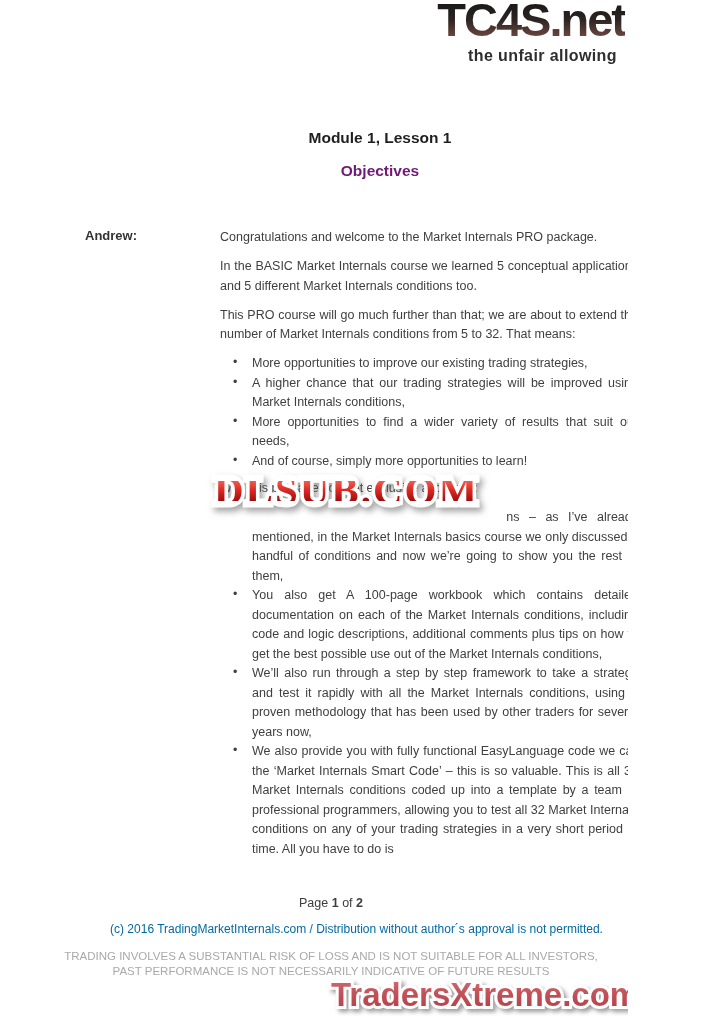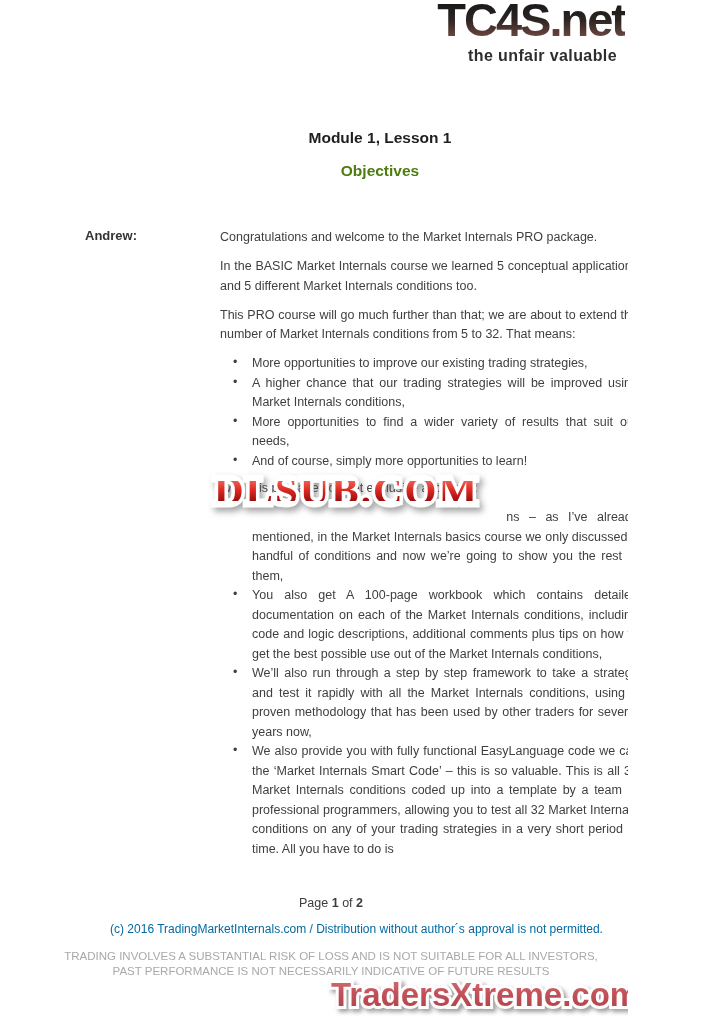--- a/index.html
+++ b/index.html
@@ -20,21 +20,21 @@
   .logo-row { display:flex; align-items:flex-start; }
   .logo-icon { width:48px; height:48px; display:block; }
   .logo-text { margin-left:7px; padding-top:3px; }
   .logo-market { color:#2aa0b0; font-weight:bold; font-size:24px; line-height:23px; letter-spacing:1px; }
   .logo-internals { color:#8ccad3; font-weight:bold; font-size:19px; line-height:20px; letter-spacing:1.6px; }
   .logo-tagline { margin-top:3px; margin-left:-4px; color:#2e2e2e; font-size:16px; font-weight:bold; letter-spacing:0.4px; }
 
   
   .titles { position:absolute; top:129px; left:36px; width:688px; text-align:center; }
   .title1 { font-size:15.5px; font-weight:bold; color:#1f1f1f; }
-  .title2 { margin-top:15px; font-size:15.5px; font-weight:bold; color:#4d7c0f; }
+  .title2 { margin-top:15px; font-size:15.5px; font-weight:bold; color:#701a75; }
 
   
   .speaker { position:absolute; left:85px; top:228px; font-size:13px; font-weight:bold; color:#333;text-align:center; }
   .content {
     position:absolute; left:220px; top:228px; width:418px;
     font-size:12.5px; line-height:19.5px; text-align:justify; color:#3f3f3f;
   }
   .content p { margin:0 0 9.5px 0; }
   .content ul { list-style:none; margin:0 0 8px 0; }
   .content li { position:relative; padding-left:32px; }
@@ -72,21 +72,21 @@
     font-size:11.5px; line-height:14.5px; color:#a9a9a9; }
 </style>
 </head>
 <body>
 
 <div class="page">
 
   <div class="tc4s">TC4S.net</div>
 
   <div class="logo">
-    <div class="logo-tagline">the unfair valuable</div>
+    <div class="logo-tagline">the unfair allowing</div>
   </div>
 
   <div class="titles">
     <div class="title1">Module 1, Lesson 1</div>
     <div class="title2">Objectives</div>
   </div>
 
   <div class="speaker">Andrew:</div>
 
   <div class="content">

